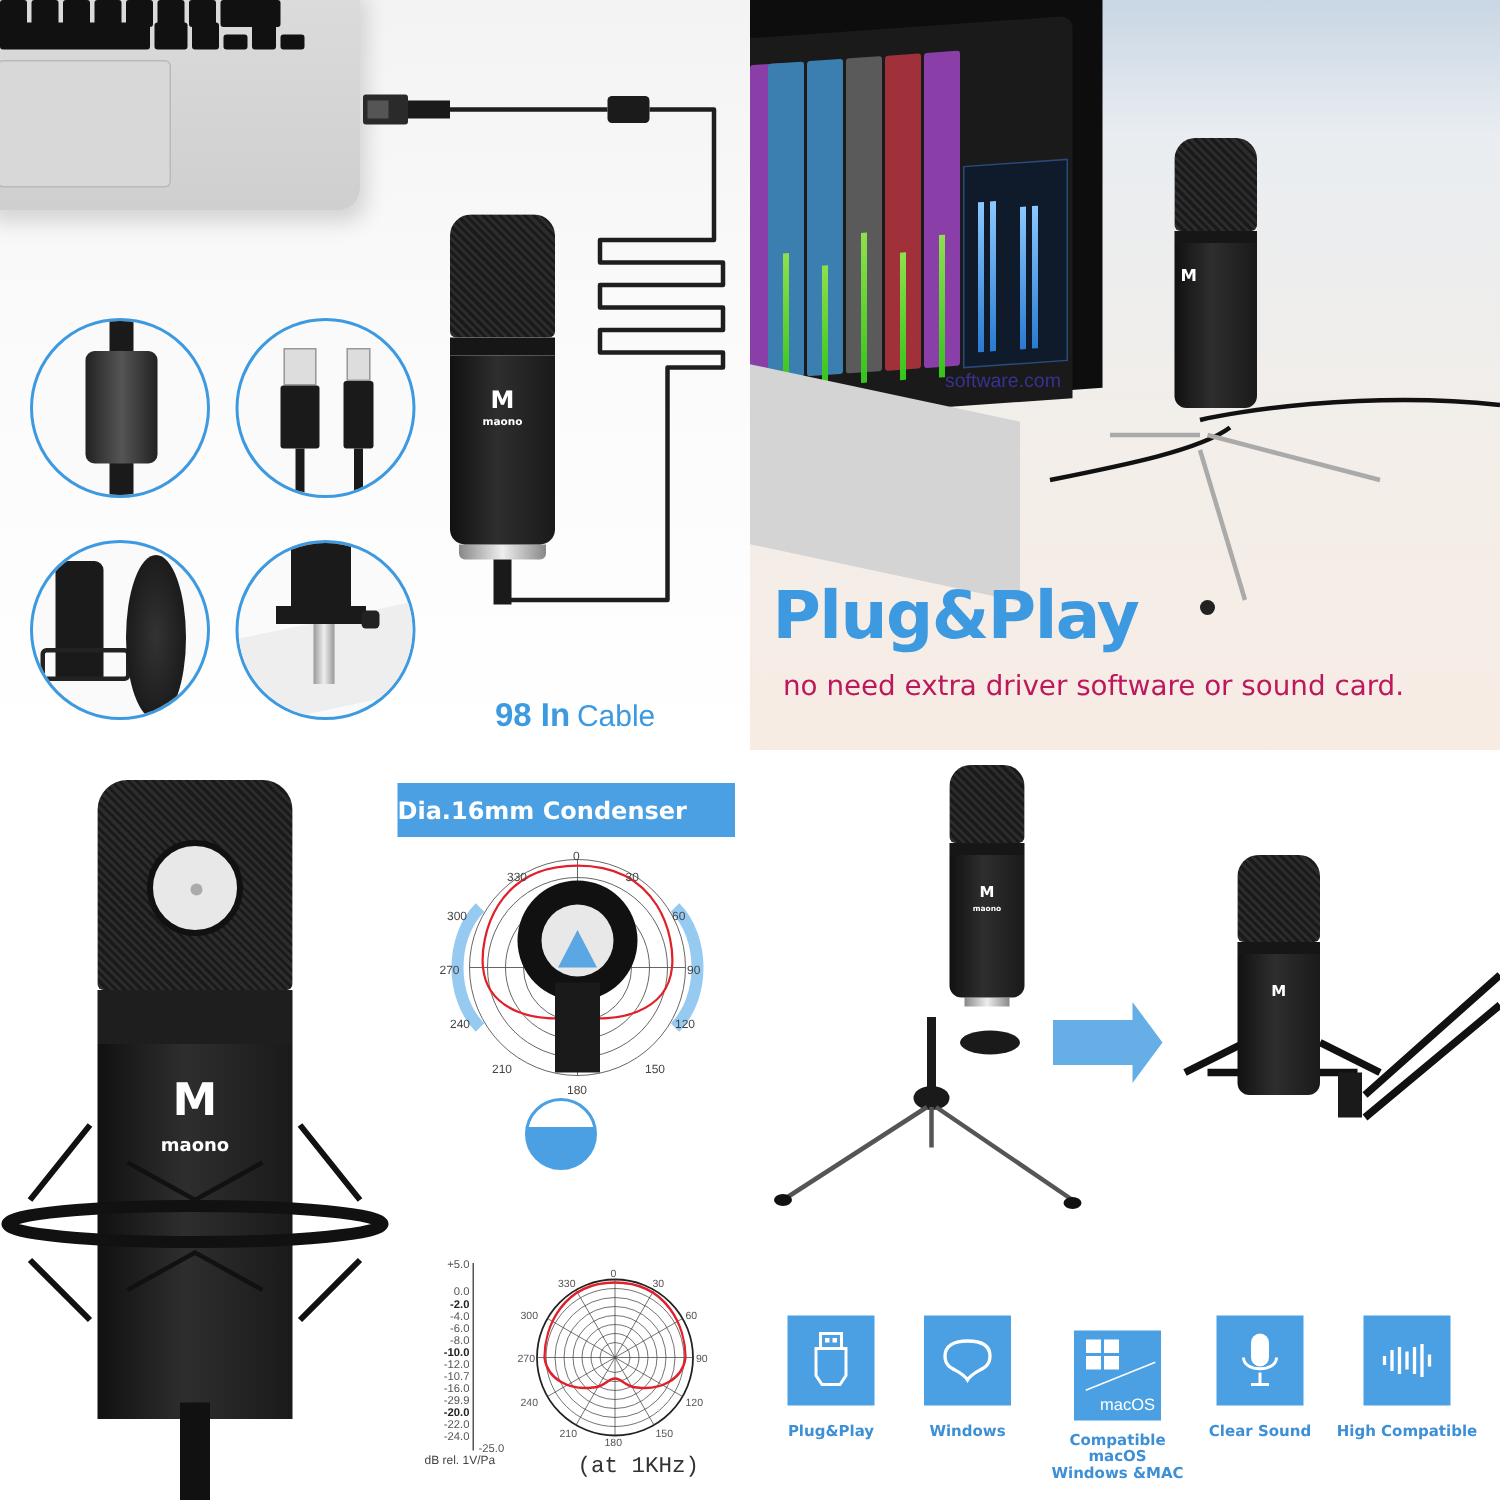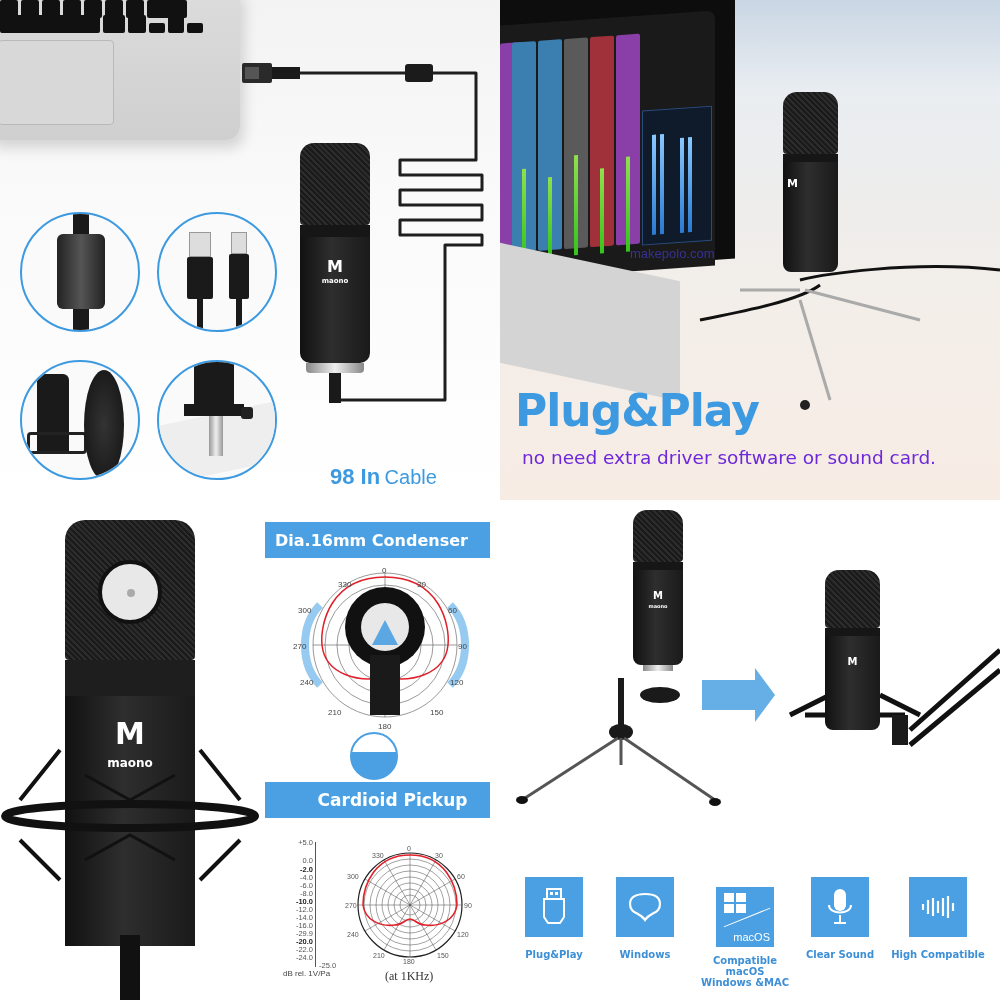--- a/index.html
+++ b/index.html
@@ -30,29 +30,29 @@
   .cable-label .big { font-weight: bold; font-size: 22px; }
   .cable-label .small { font-size: 20px; }
 
   
   .screen { position: absolute; left: 0; top: 0; width: 215px; height: 255px; background: #1a1a1a; transform: skewY(-4deg); border-radius: 0 8px 0 0; overflow: hidden; }
   .strip { position: absolute; top: 18px; width: 24px; height: 210px; border-radius: 2px; }
   .meter { position: absolute; bottom: 20px; width: 4px; background: linear-gradient(0deg,#35c41c,#8fe04d); }
   .watermark { position: absolute; left: 630px; top: 246px; color: #3c36a8; font-size: 13px; font-family: "Liberation Sans", sans-serif; opacity: 0.85; }
   .kbd { position: absolute; left: 0; top: 262px; width: 180px; height: 120px; background: #d4d4d4; transform: skewY(12deg); }
   .headline { position: absolute; left: 515px; top: 385px; color: #3d9ae0; font-family: "DejaVu Sans", sans-serif; font-weight: bold; font-size: 44px; letter-spacing: -1px; }
-  .subline { position: absolute; left: 522px; top: 447px; color: #6d28d9; font-family: "DejaVu Sans", sans-serif; font-size: 18.5px; }
+  .subline { position: absolute; left: 522px; top: 447px; color: #be185d; font-family: "DejaVu Sans", sans-serif; font-size: 18.5px; }
 
   
   .blue-banner { position: absolute; left: 265px; width: 225px; height: 36px; background: #4aa0e2; color: #fff; font-weight: bold; display: flex; align-items: center; font-family: "DejaVu Sans", sans-serif; }
   .db-scale { position: absolute; left: 275px; top: 838px; width: 60px; font-family: "Liberation Sans", sans-serif; }
   .db-scale .tick { position: absolute; right: 22px; font-size: 7.5px; color: #555; white-space: nowrap; }
   .db-scale .tick.bold { font-weight: bold; color: #222; }
   .db-unit { position: absolute; left: 283px; top: 969px; font-size: 8px; color: #444; font-family: "Liberation Sans", sans-serif; }
-  .at-freq { position: absolute; left: 385px; top: 969px; font-size: 12px; color: #333; font-family: Liberation Serif, serif; }
+  .at-freq { position: absolute; left: 385px; top: 969px; font-size: 15px; color: #333; font-family: Liberation Mono, monospace; }
 
   
   .feature { position: absolute; top: 877px; width: 96px; text-align: center; }
   .feature .tile { width: 58px; height: 60px; background: #4aa0e2; margin: 0 auto; display: flex; align-items: center; justify-content: center; }
   .feature .lbl { margin-top: 12px; color: #3d8fd6; font-weight: bold; font-size: 10px; line-height: 11px; font-family: "DejaVu Sans", sans-serif; }
 </style>
 </head>
 <body>
 
 <div id="p-tl" class="panel">
@@ -159,21 +159,21 @@
     <circle cx="305" cy="405" r="5" fill="#222"></circle>
   </svg>
   <div class="mic" style="left:283px;top:92px;width:55px;height:190px;">
     <div class="mic-head" style="height:62px;"></div>
     <div class="mic-band" style="height:8px;"></div>
     <div class="mic-body" style="height:110px;border-radius:0 0 8px 8px;position:relative;">
       <div class="maono-logo" style="position:absolute;top:15px;left:4px;font-size:11px;">M</div>
     </div>
   </div>
 </div>
-<div class="watermark">makepolo.com</div>
+<div class="watermark">software.com</div>
 <div class="headline">Plug&amp;Play</div>
 <div class="subline">no need extra driver software or sound card.</div>
 
 <div id="p-bl" class="panel">
   <div class="mic" style="left:65px;top:20px;width:130px;height:480px;">
     <div class="mic-head" style="height:140px;border-radius:20px 20px 4px 4px;position:relative;">
       <div style="position:absolute;left:33px;top:40px;width:64px;height:64px;border-radius:50%;background:#e8e8e8;border:4px solid #111;">
         <div style="position:absolute;left:25px;top:25px;width:8px;height:8px;border-radius:50%;background:#aaa;"></div>
       </div>
     </div>
@@ -183,21 +183,21 @@
       <div class="maono-logo" style="position:absolute;top:60px;width:100%;font-size:12px;">maono</div>
     </div>
   </div>
   <svg style="position:absolute;left:0;top:0" width="270" height="500">
     <ellipse cx="130" cy="316" rx="125" ry="12" fill="none" stroke="#111" stroke-width="8"></ellipse>
     <path d="M60 250 L20 300 M200 250 L240 300 M60 380 L20 340 M200 380 L240 340" stroke="#111" stroke-width="4"></path>
     <path d="M85 275 L130 300 L175 275 M85 360 L130 335 L175 360" stroke="#111" stroke-width="3" fill="none"></path>
     <rect x="120" y="435" width="20" height="65" fill="#111"></rect>
   </svg>
 
-  <div class="blue-banner" style="top:22px;padding-left:10px;font-size:16px;">Dia.16mm Condenser</div>
+  <div class="blue-banner" style="top:22px;font-size:16px;">Dia.16mm Condenser</div>
 
   <svg style="position:absolute;left:290px;top:65px" width="190" height="165" viewBox="0 0 190 165">
     <g stroke="#555" stroke-width="0.6" fill="none">
       <circle cx="95" cy="80" r="72"></circle>
         <circle cx="95" cy="80" r="60"></circle>
         <circle cx="95" cy="80" r="48"></circle>
         <circle cx="95" cy="80" r="36"></circle>
       <line x1="23" y1="80" x2="167" y2="80"></line>
         <line x1="95" y1="8" x2="95" y2="152"></line>
     </g>
@@ -218,34 +218,33 @@
       <text x="88" y="164">180</text>
         <text x="38" y="150">210</text>
         <text x="10" y="120">240</text>
         <text x="3" y="84">270</text>
         <text x="8" y="48">300</text>
         <text x="48" y="22">330</text>
     </g>
   </svg>
   <div style="position:absolute;left:350px;top:232px;width:48px;height:48px;border-radius:50%;background:linear-gradient(180deg,#fff 0%,#fff 40%,#4aa0e2 40%);border:2px solid #4aa0e2;"></div>
 
-  <div class="blue-banner" style="top:282px;justify-content:center;padding-left:30px;font-size:17px;">Cardioid Pickup</div>
 </div>
 
 <div class="db-scale">
   <div style="position:absolute;left:40px;top:4px;width:1px;height:125px;background:#555;"></div>
   <div class="tick" style="top:0px;">+5.0</div>
   <div class="tick" style="top:18px;">0.0</div>
   <div class="tick bold" style="top:27px;">-2.0</div>
   <div class="tick" style="top:35px;">-4.0</div>
   <div class="tick" style="top:43px;">-6.0</div>
   <div class="tick" style="top:51px;">-8.0</div>
   <div class="tick bold" style="top:59px;">-10.0</div>
   <div class="tick" style="top:67px;">-12.0</div>
-  <div class="tick" style="top:75px;">-14.0</div>
+  <div class="tick" style="top:75px;">-10.7</div>
   <div class="tick" style="top:83px;">-16.0</div>
   <div class="tick" style="top:91px;">-29.9</div>
   <div class="tick bold" style="top:99px;">-20.0</div>
   <div class="tick" style="top:107px;text-align:center;">-22.0</div>
   <div class="tick" style="top:115px;">-24.0</div>
   <div class="tick" style="top:123px;right:auto;left:44px;">-25.0</div>
 </div>
 <div class="db-unit">dB rel. 1V/Pa</div>
 
 <svg style="position:absolute;left:345px;top:845px" width="130" height="120" viewBox="0 0 130 120">

